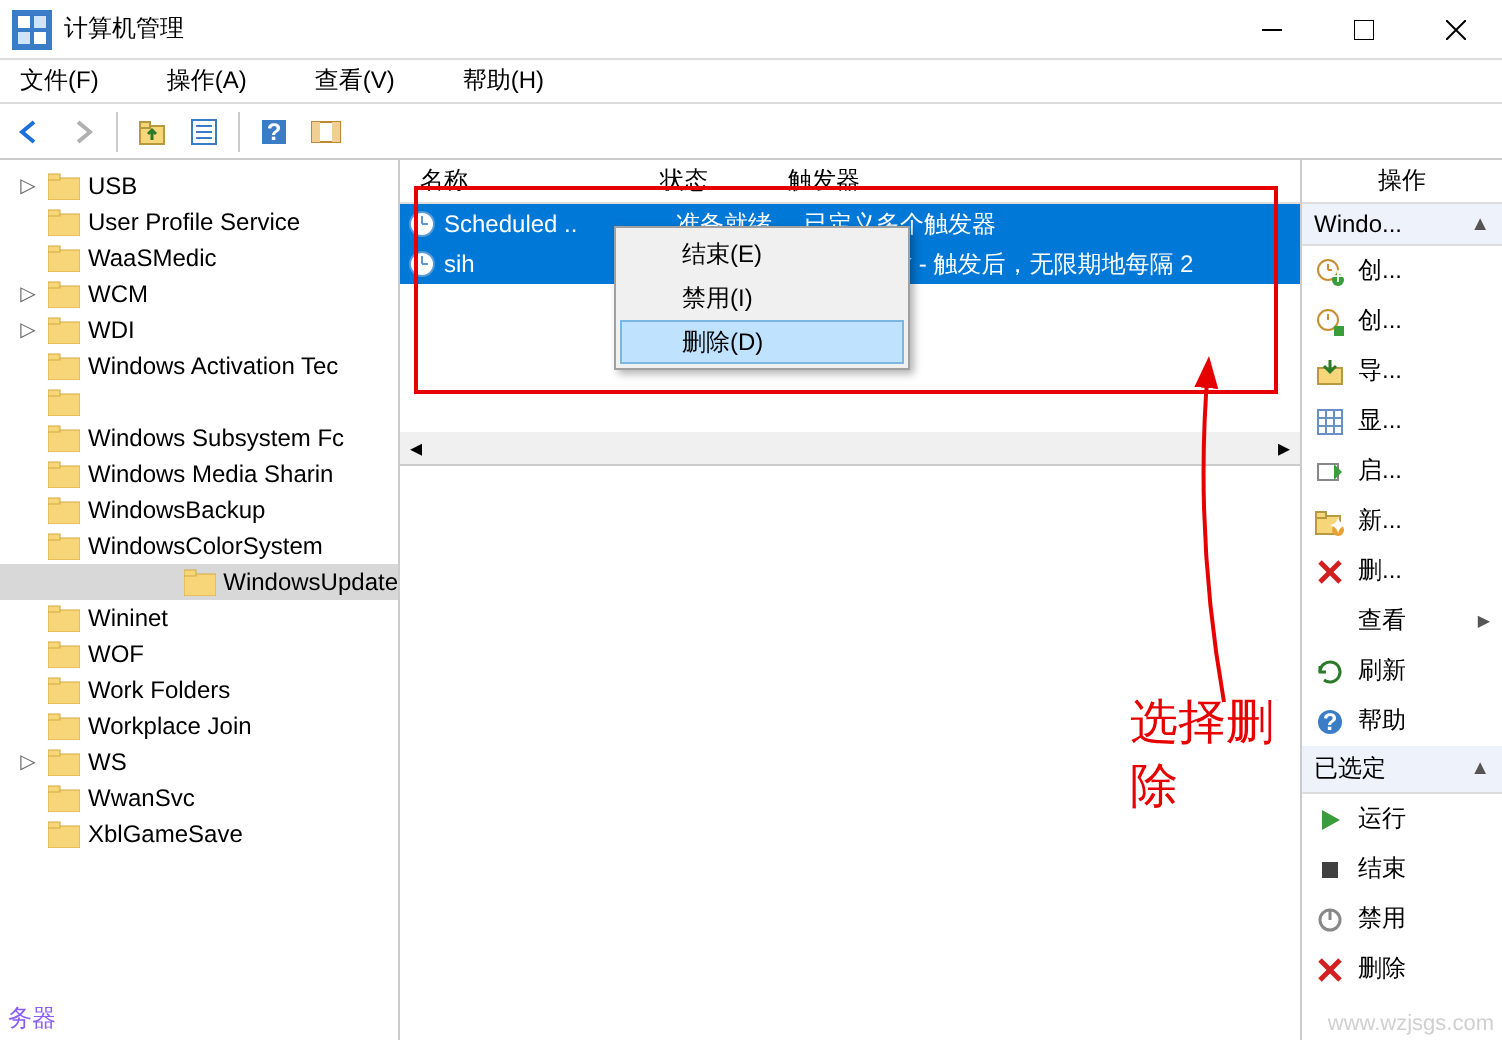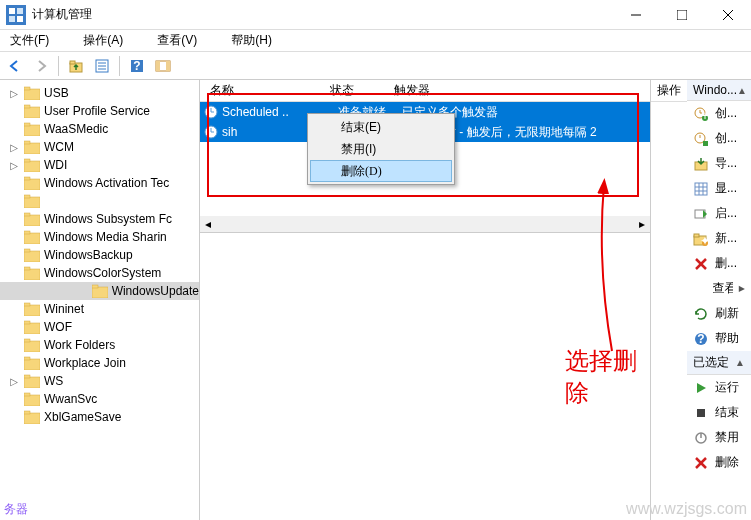--- a/index.html
+++ b/index.html
@@ -46,39 +46,39 @@
 .task-rows { background: #fff; }
 .task-row { display: flex; align-items: center; height: 20px; padding-left: 4px; color: #fff; }
 .task-row.sel { background: #0078d7; }
 .task-row .clock-icon { width: 14px; height: 14px; margin-right: 4px; }
 .task-row .c1 { width: 116px; white-space: nowrap; overflow: hidden; }
 .task-row .c2 { width: 64px; white-space: nowrap; overflow: hidden; }
 .task-row .c3 { flex: 1; white-space: nowrap; overflow: hidden; }
 
 .context-menu { position: absolute; top: 33px; left: 107px; width: 148px; background: #f0f0f0; border: 1px solid #a0a0a0; box-shadow: 2px 2px 4px rgba(0,0,0,0.3); z-index: 10; padding: 2px; }
 .context-menu .cm-item { height: 22px; display: flex; align-items: center; padding-left: 30px; border: 1px solid transparent; }
-.context-menu .cm-item.hl { background: #bfe3ff; border: 1px solid #7bb6e0; font-family: Liberation Serif, serif; }
+.context-menu .cm-item.hl { background: #bfe3ff; border: 1px solid #7bb6e0; }
 
 .content-scroll { height: 16px; background: #f0f0f0; display: flex; align-items: center; margin-top: 74px; }
 .content-scroll .arrow { width: 16px; height: 16px; display: flex; align-items: center; justify-content: center; }
 .content-scroll .track { flex: 1; height: 16px; background: #f0f0f0; }
 
 .content-lower { flex: 1; background: #fff; border-top: 1px solid #ccc; }
 
-.actions { width: 100px; display: flex; flex-direction: row; }
+.actions { width: 100px; display: flex; flex-direction: column; text-align: center; }
 .actions-title { height: 22px; padding: 2px 6px; border-bottom: 1px solid #ddd; background: #fff; }
 .actions-panel { flex: 1; overflow-y: auto; }
 .actions-header { background: #eef3fb; padding: 3px 6px; display: flex; justify-content: space-between; align-items: center; border-bottom: 1px solid #ddd; }
 .actions-header .chev { font-size: 10px; color: #555; }
 .action-item { display: flex; align-items: center; padding: 4px 6px; gap: 6px; }
 .action-item .ai-icon { width: 16px; height: 16px; display: inline-flex; align-items: center; justify-content: center; }
 .action-item .ai-text { white-space: nowrap; overflow: hidden; }
 .action-item .ai-arrow { margin-left: auto; font-size: 8px; color: #555; }
 
-.watermark { position: absolute; right: 4px; bottom: 2px; color: #d0d0d0; font-size: 16px; }
+.watermark { position: absolute; right: 4px; bottom: 2px; color: #d0d0d0; font-size: 11px; }
 
 svg { display: block; }
 </style>
 </head>
 <body>
 
 <div class="titlebar">
   <span class="icon">
     <svg viewBox="0 0 20 20">
         <rect width="20" height="20" fill="#3b7cc6"></rect>

